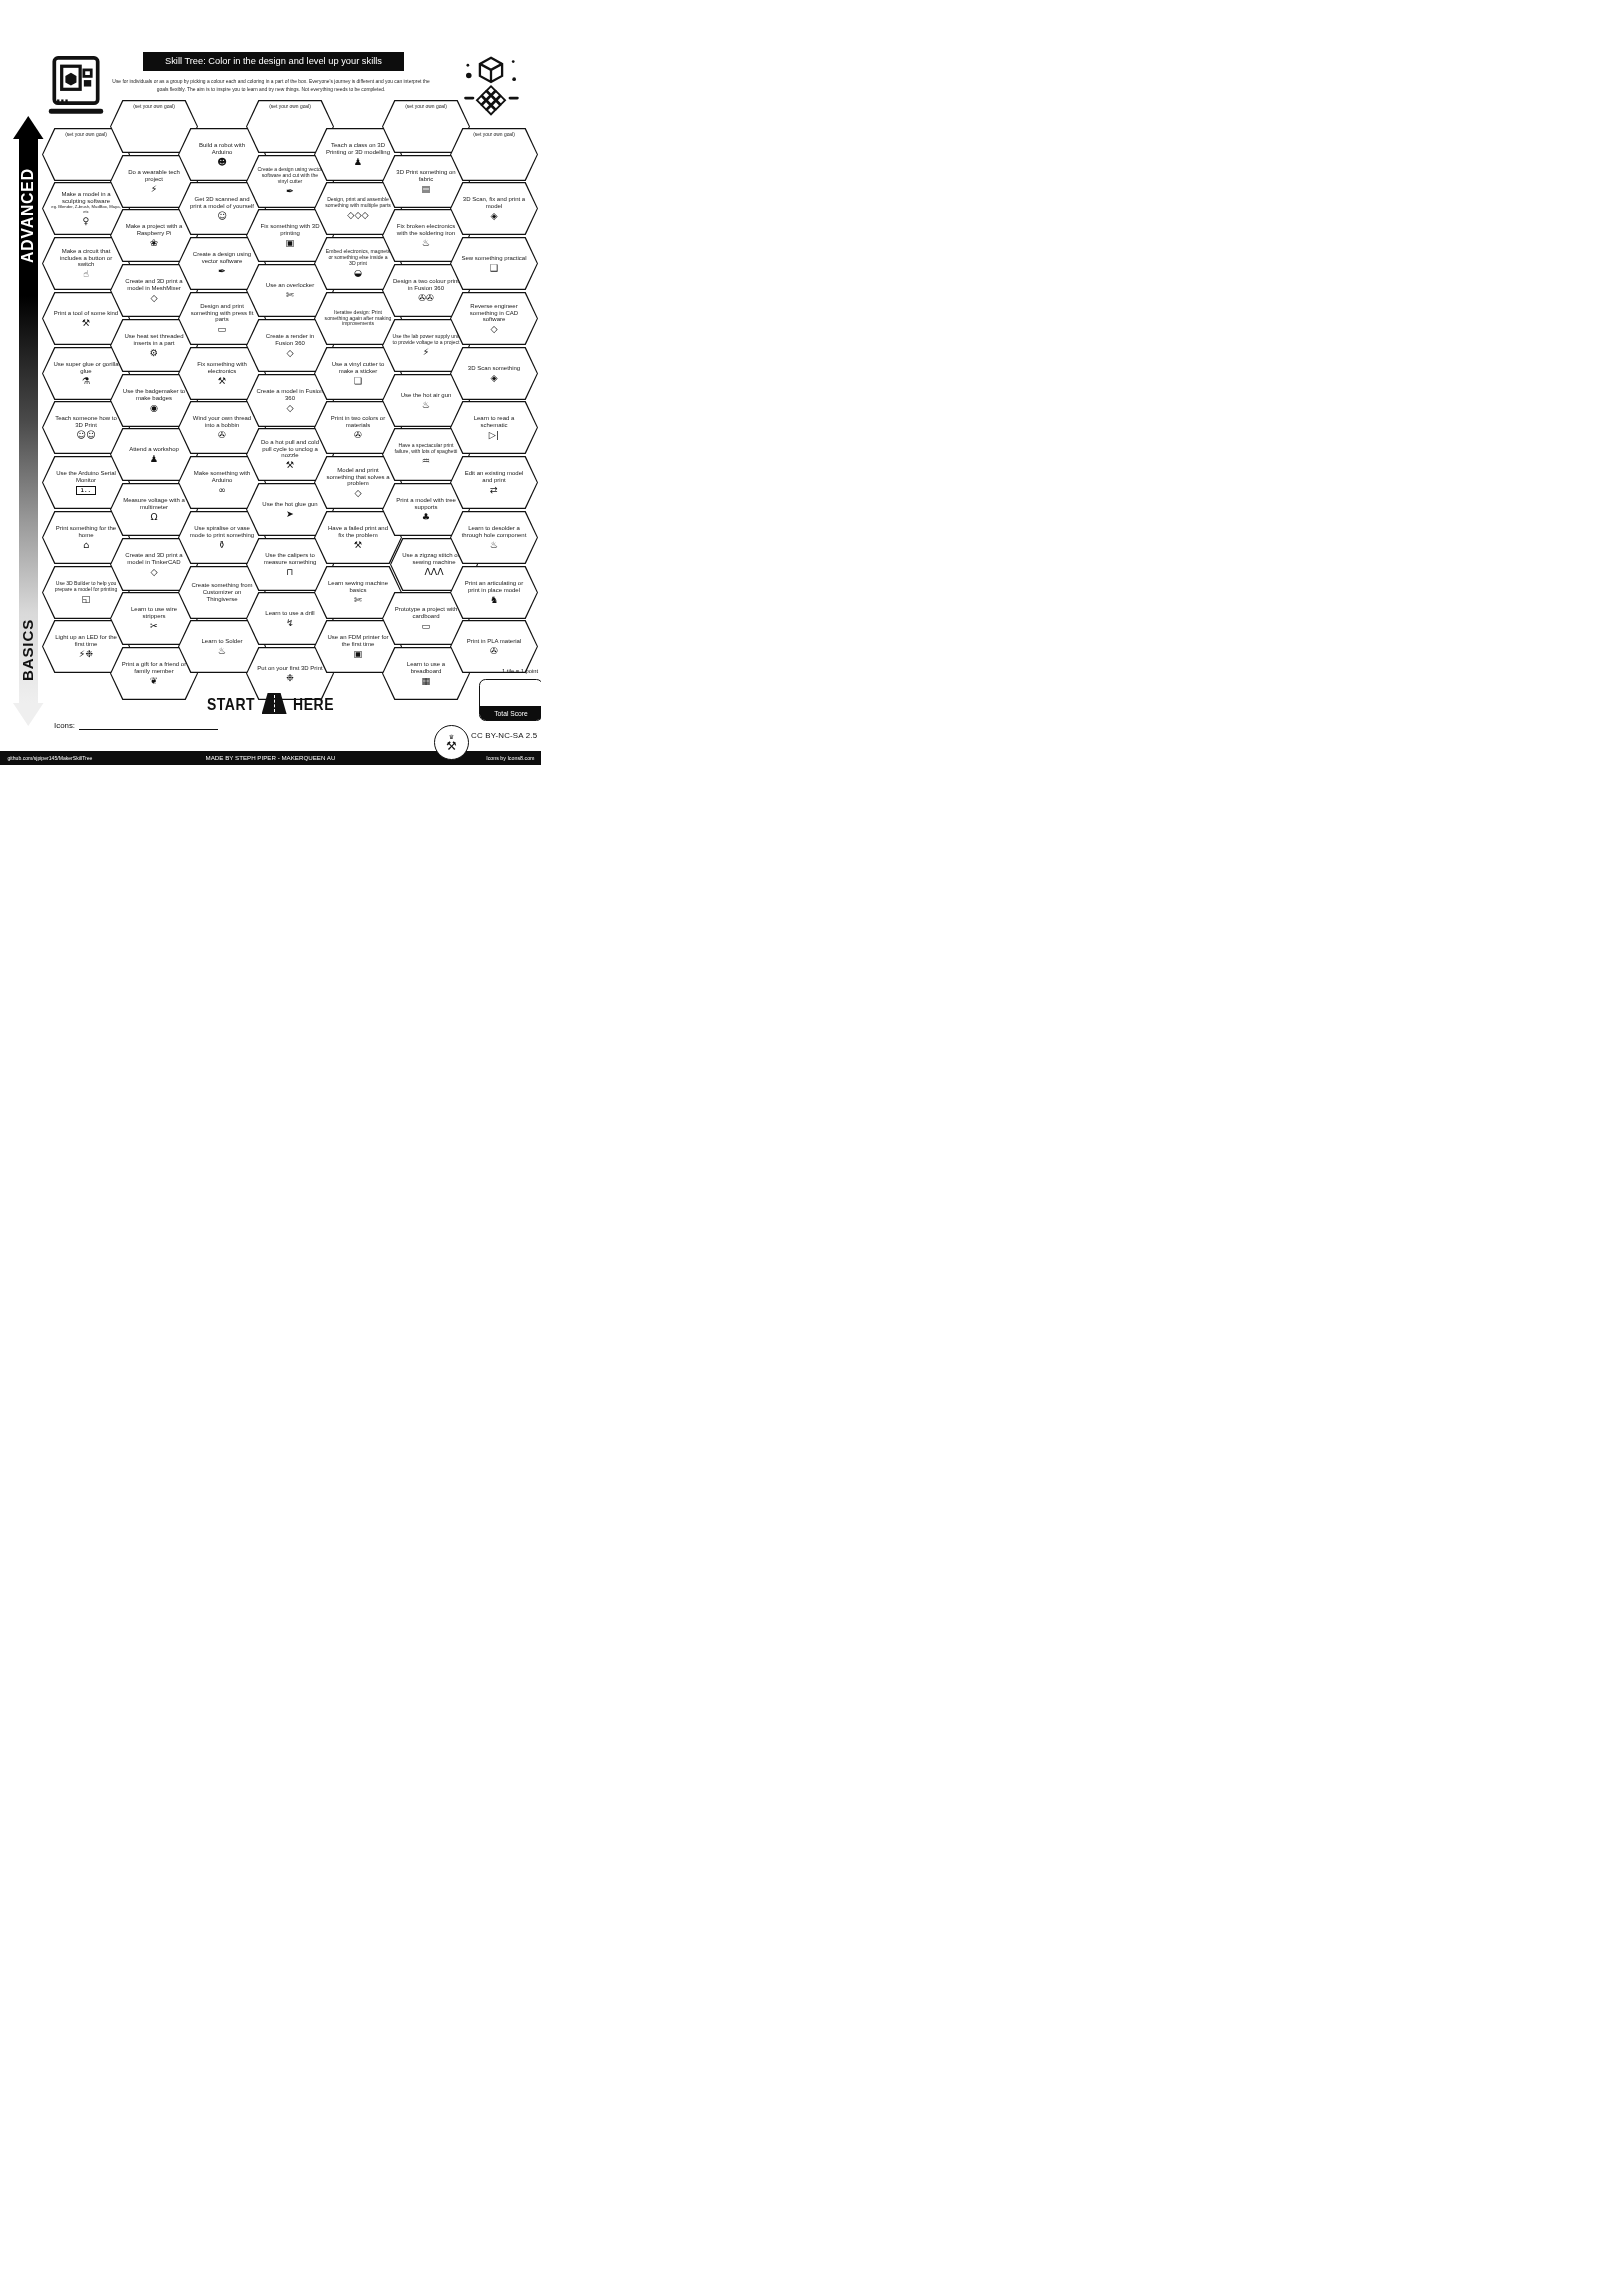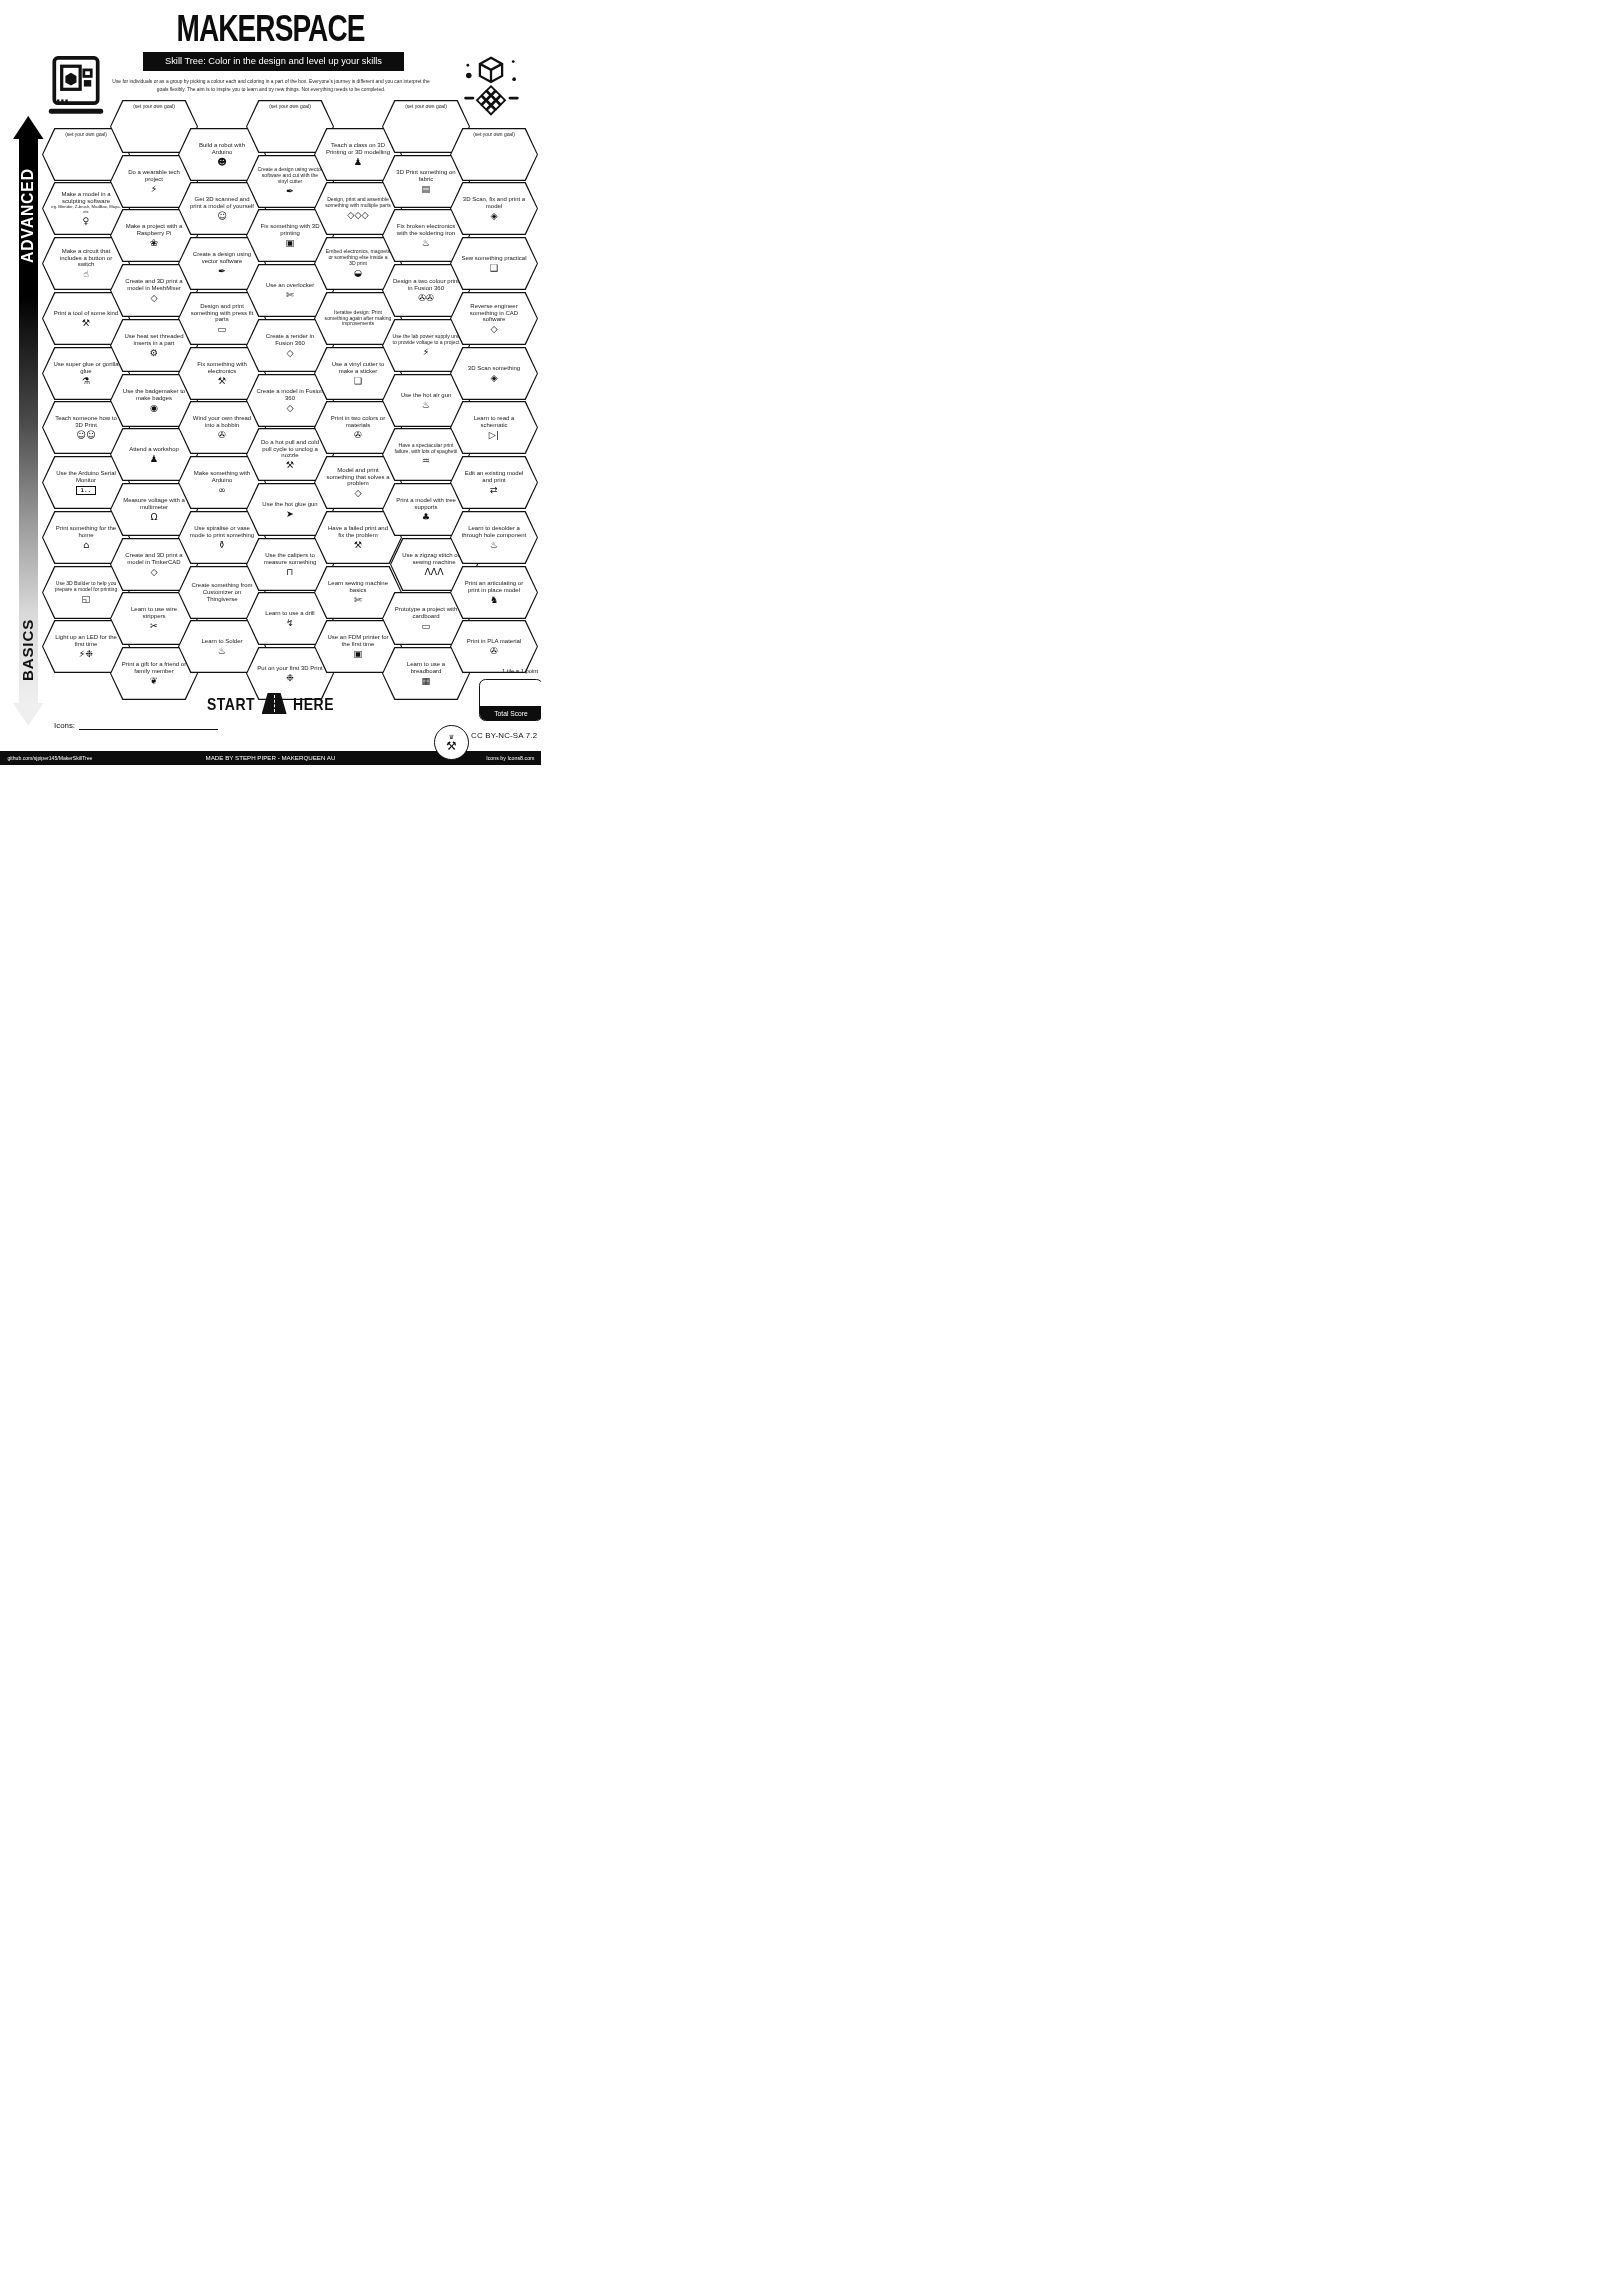--- a/index.html
+++ b/index.html
@@ -77,23 +77,20 @@
        background:#fff;border:1.2px solid #111;z-index:5;display:flex;flex-direction:column;
        align-items:center;justify-content:center;font-family:"DejaVu Sans",sans-serif;color:#111;}
   .badge-crown{font-size:6px;line-height:1;}
   .badge-tools{font-size:12px;line-height:1;}
 </style>
 </head>
 <body>
 
 <div id="page">
 
-  <div class="title-wrap">
-    <div class="title">MAKERSPACE</div>
-  </div>
   <div class="subtitle-bar">
     <span>Skill Tree:  Color in the design and level up your skills</span>
   </div>
   <div class="description">Use for individuals or as a group by picking a colour each and coloring in a part of the box.  Everyone's journey is different and you can interpret the goals flexibly.  The aim is to inspire you to learn and try new things. Not everything needs to be completed.</div>
 
   <svg class="printer-icon" width="60" height="62" viewBox="0 0 130 134">
     <rect x="18" y="4" width="94" height="98" rx="8" fill="none" stroke="#111" stroke-width="8"></rect>
     <rect x="34" y="22" width="40" height="50" fill="none" stroke="#111" stroke-width="7"></rect>
     <polygon points="54,36 66,43 66,57 54,64 42,57 42,43" fill="#111"></polygon>
     <rect x="82" y="30" width="16" height="14" fill="none" stroke="#111" stroke-width="6"></rect>
@@ -655,21 +652,21 @@
 
   <div class="tile-point-note">1 tile = 1 point</div>
   <div class="score-box">
     <div class="score-box-bar">Total Score</div>
   </div>
 
   <div class="license-badge">
     <span class="badge-crown">♛</span>
     <span class="badge-tools">⚒</span>
   </div>
-  <div class="license-text">CC BY-NC-SA 7.2</div>
+  <div class="license-text">CC BY-NC-SA 2.5</div>
 
   <div class="footer-bar">
     <span class="footer-left">github.com/sjpiper145/MakerSkillTree</span>
     <span class="footer-center">MADE BY STEPH PIPER  -  MAKERQUEEN AU</span>
     <span class="footer-right">Icons by Icons8.com</span>
   </div>
 
 </div>
 
 

